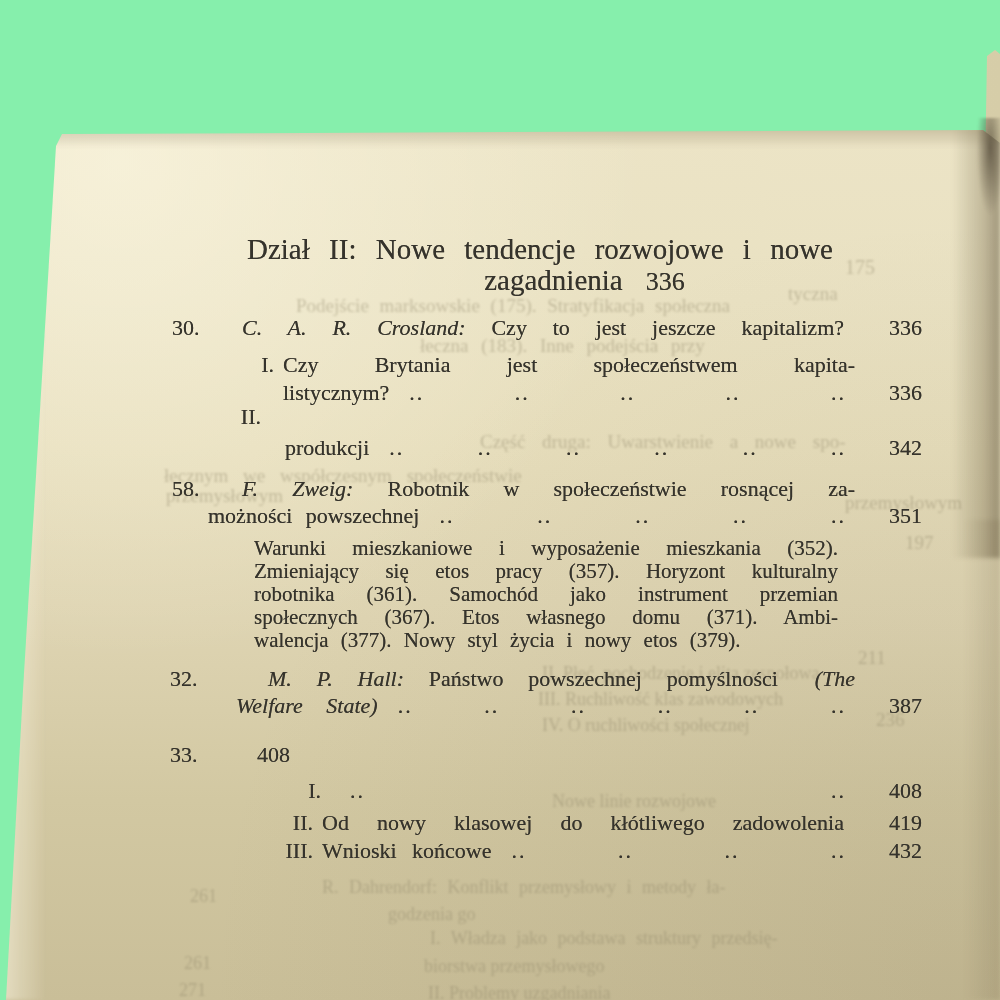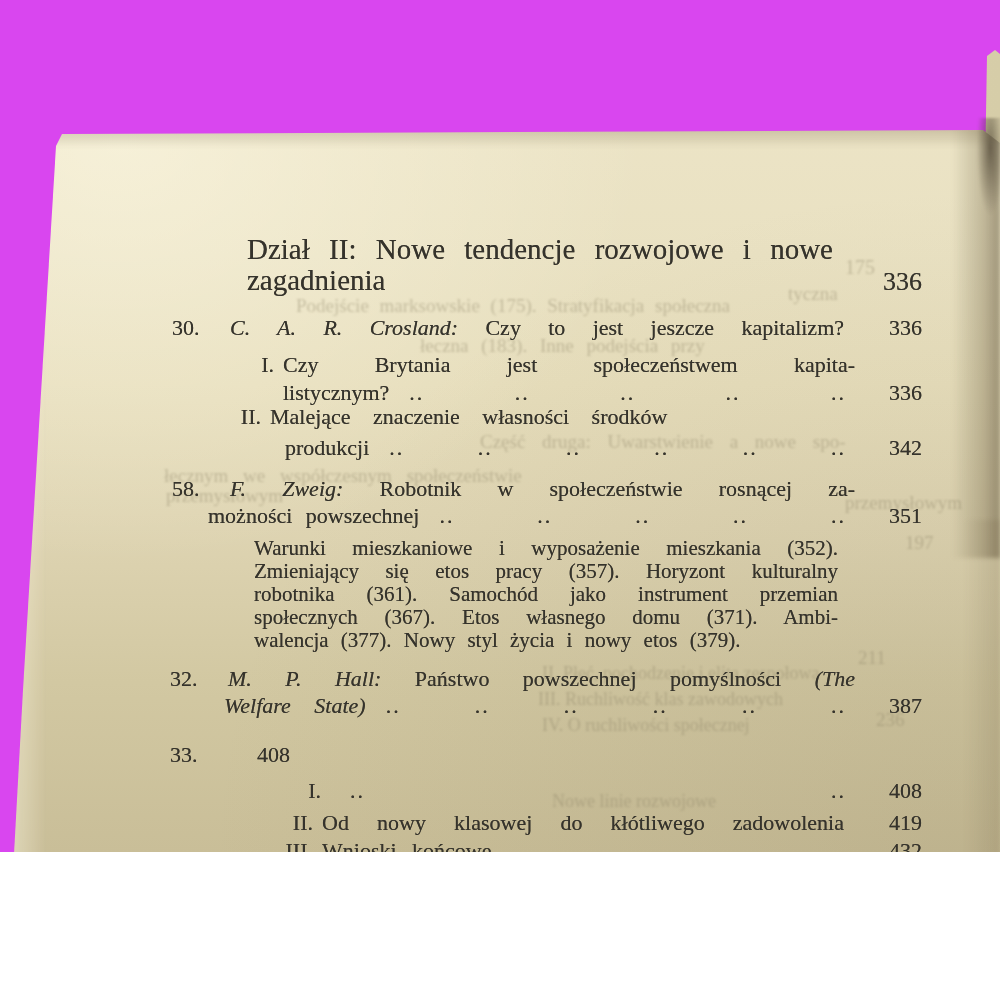--- a/index.html
+++ b/index.html
@@ -1,18 +1,18 @@
 <!DOCTYPE html>
 <html><head>
 <meta charset="utf-8">
 <style>
   html,body { margin:0; padding:0; background:#ffffff; }
   .photo {
-    position:relative; width:1000px; height:852px; overflow:hidden;
-    background:#d946ef;
+    position:relative; width:1000px; height:1000px; overflow:hidden;
+    background:#86efac;
     font-family:"Liberation Serif","DejaVu Serif",serif;
   }
   
   .page {
     position:absolute; inset:0;
     clip-path: polygon(56px 146px, 62px 134px, 983px 130px, 1000px 143px,
                        1000px 1000px, 6px 1000px, 23px 690px);
     filter: drop-shadow(-2px 2px 4px rgba(120,112,90,0.28));
   }
   .paper {
@@ -78,22 +78,22 @@
   .pgn { flex:none; width:50px; text-align:right; margin-left:12px; }
   .heading-line { font-size:29px; }
   .block {
     position:absolute; text-align:justify; text-align-last:justify;
     font-size:29px; line-height:32px;
   }
   .note-line {
     position:absolute; width:584px; font-size:21px; line-height:23px;
     text-align:justify; text-align-last:justify;
   }
-  .it { font-style:italic; }
-  .spread { justify-content:space-between; }
+  .it { font-style:italic;margin-left:12px; }
+  .spread { justify-content:center; }
 </style>
 </head>
 <body>
 
 <div class="photo">
 
   <div class="sliver"></div>
 
   <div class="page">
     <div class="paper"></div>
@@ -148,21 +148,20 @@
         <span class="jtxt" style="margin-right:0;">Czy Brytania jest społeczeństwem kapita-</span>
       </div>
       <div class="line" style="left:283px; top:378px; width:639px;font-family:Liberation Serif, serif;">
         <span class="ftxt">listycznym?</span>
         <span class="lead">.. .. .. .. ..</span>
         <span class="pgn">336</span>
       </div>
 
       <div class="line" style="left:221px; top:402px; width:634px;">
         <span class="rnum">II.</span>
-        <span class="jtxt" style="text-align-last:left; word-spacing:17px;">Malejące znaczenie własności środków</span>
       </div>
       <div class="line" style="left:285px; top:433px; width:637px;">
         <span class="ftxt">produkcji</span>
         <span class="lead">.. .. .. .. .. ..</span>
         <span class="pgn">342</span>
       </div>
 
       <div class="line" style="left:172px; top:474px; width:683px;">
         <span class="mnum">58.</span>
         <span class="jtxt" style="margin-right:0;"><i class="it">F. Zweig:</i> <span>Robotnik w społeczeństwie rosnącej za-</span></span>
@@ -172,21 +171,21 @@
         <span class="lead">.. .. .. .. ..</span>
         <span class="pgn">351</span>
       </div>
 
       <div class="note-line" style="left:254px; top:537px;">Warunki mieszkaniowe i wyposażenie mieszkania (352).</div>
       <div class="note-line" style="left:254px; top:560px;">Zmieniający się etos pracy (357). Horyzont kulturalny</div>
       <div class="note-line" style="left:254px; top:583px;">robotnika (361). Samochód jako instrument przemian</div>
       <div class="note-line" style="left:254px; top:606px;">społecznych (367). Etos własnego domu (371). Ambi-</div>
       <div class="note-line" style="left:254px; top:629px; text-align-last:left; word-spacing:7px;">walencja (377). Nowy styl życia i nowy etos (379).</div>
 
-      <div class="line" style="left:170px; top:664px; width:685px;">
+      <div class="line" style="left:170px; top:664px; width:685px;gap:28px;">
         <span class="mnum">32.</span>
         <span class="jtxt" style="margin-right:0;"><i class="it">M. P. Hall:</i> <span>Państwo powszechnej pomyślności</span> <i class="it">(The</i></span>
       </div>
       <div class="line" style="left:224px; top:691px; width:698px;">
         <span class="ftxt it" style="word-spacing:18px;">Welfare State)</span>
         <span class="lead">.. .. .. .. .. ..</span>
         <span class="pgn">387</span>
       </div>
 
       <div class="line" style="left:170px; top:740px; width:752px;">

